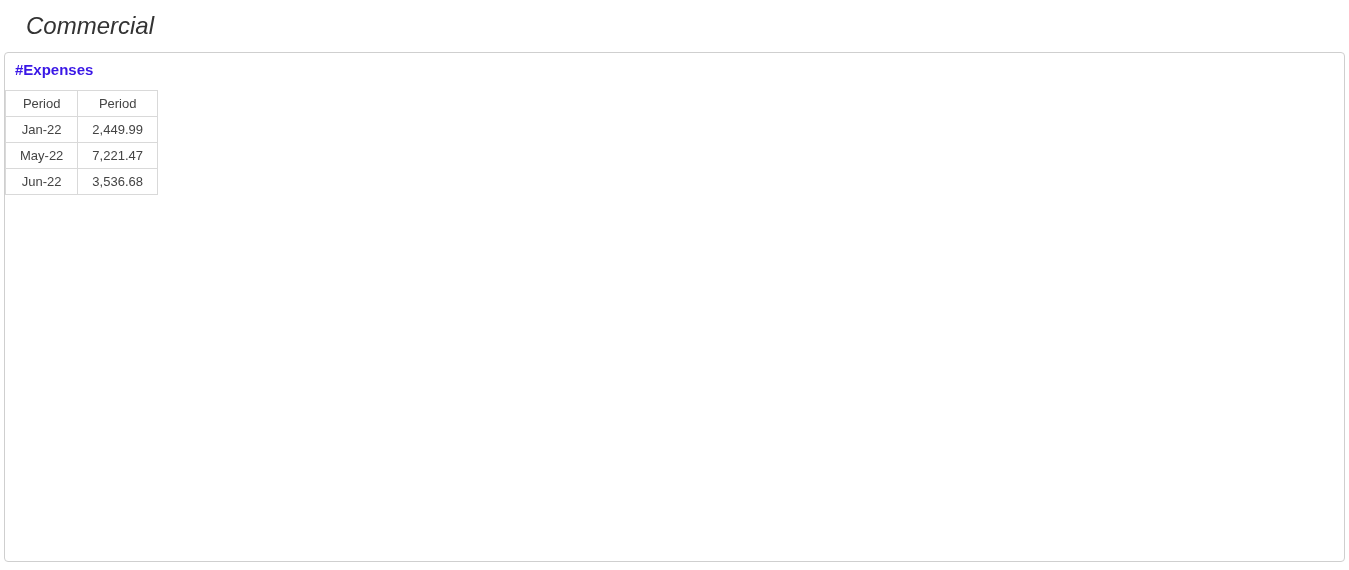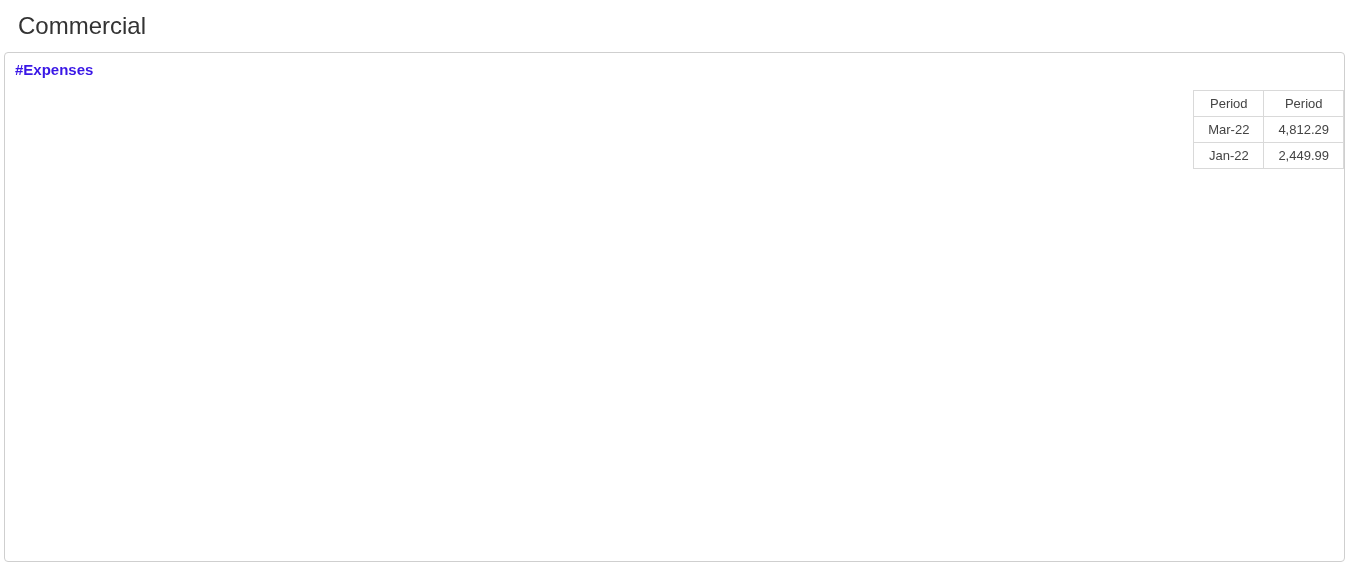--- a/index.html
+++ b/index.html
@@ -8,43 +8,44 @@
       padding: 0;
     }
     body {
       font-family: 'Segoe UI', Tahoma, Geneva, Verdana, sans-serif;
       background: #ffffff;
       width: 1349px;
       height: 570px;
       overflow: hidden;
     }
     .page-header {
-      padding: 12px 0 12px 18px;
+      padding: 12px 0 12px 26px;
       font-size: 24px;
       font-weight: 400;
       color: #333333;
+      font-style: italic;
     }
     .panel {
       margin: 0 4px 4px 4px;
       border: 1px solid #cfcfcf;
       border-radius: 4px;
       background: #ffffff;
       height: 510px;
       overflow: hidden;
     }
     .panel-title {
       padding: 8px 10px 6px 10px;
       font-size: 15px;
       font-weight: 700;
       color: #3a17e6;
     }
     .table-wrap {
       width: 100%;
       display: flex;
-      justify-content: flex-end;
+      justify-content: flex-start;
       margin-top: 6px;
     }
     table.data {
       border-collapse: collapse;
       font-size: 13px;
       color: #444444;
     }
     table.data th,
     table.data td {
       border: 1px solid #d9d9d9;
@@ -74,24 +75,28 @@
 
     <table class="data">
       <thead>
         <tr>
           <th>Period</th>
           <th>Period</th>
         </tr>
       </thead>
       <tbody>
         <tr>
-          <td>Mar-22</td>
-          <td class="num">4,812.29</td>
+          <td>Jan-22</td>
+          <td class="num">2,449.99</td>
         </tr>
         <tr>
-          <td>Jan-22</td>
-          <td class="num">2,449.99</td>
+          <td>May-22</td>
+          <td class="num">7,221.47</td>
+        </tr>
+        <tr>
+          <td>Jun-22</td>
+          <td class="num">3,536.68</td>
         </tr>
       </tbody>
     </table>
 
   </div>
 </div>
 
 </body></html>

